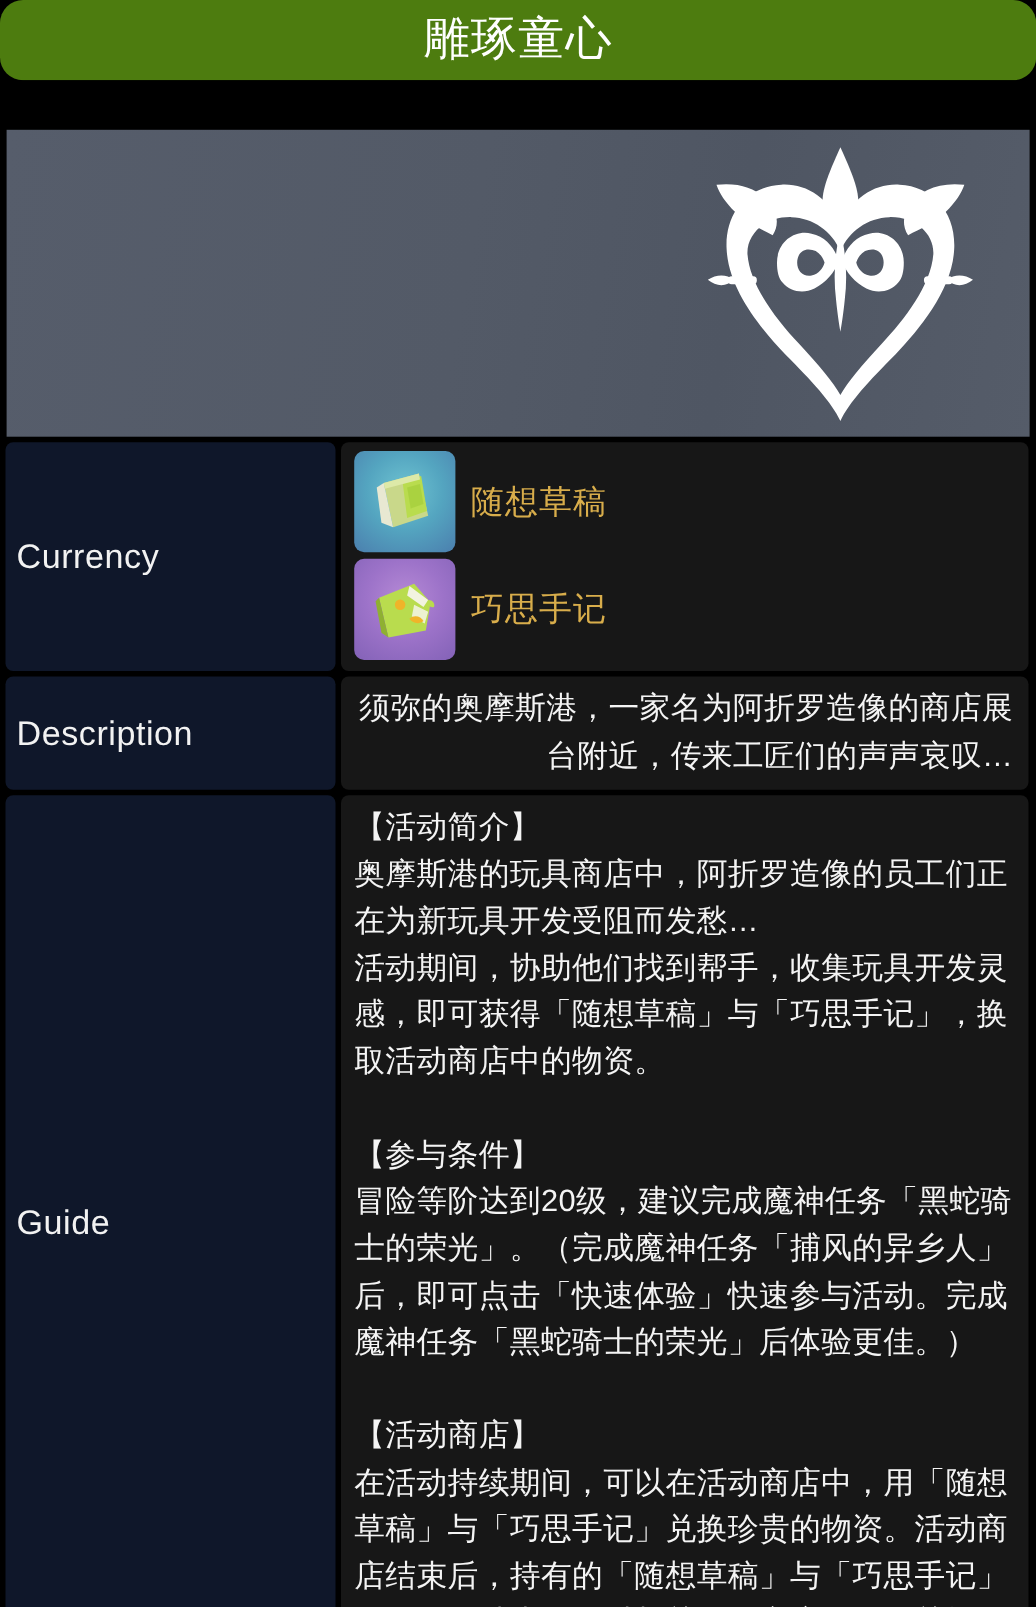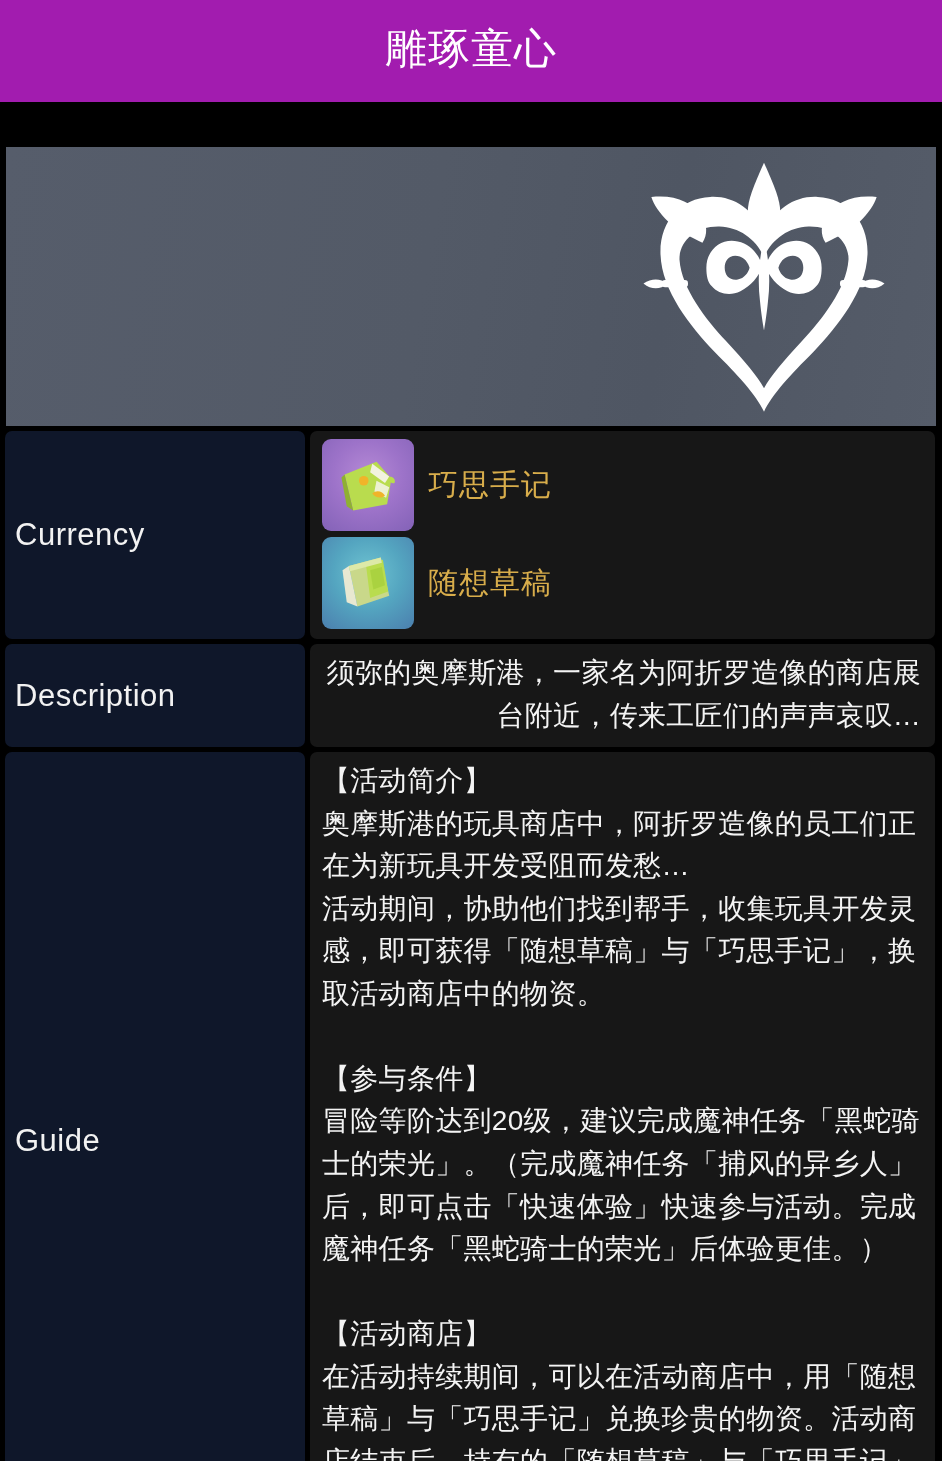--- a/index.html
+++ b/index.html
@@ -14,25 +14,26 @@
 
   #app {
     position: relative;
     width: 942px;
     height: 1461px;
     background: #000000;
   }
 
   
   .header {
-    height: 102px;
-    background: #a21caf;
+    height: 73px;
+    background: #4d7c0f;
     display: flex;
     align-items: center;
     justify-content: center;
+    border-radius: 21px;
   }
   .header-title {
     color: #ffffff;
     font-size: 42px;
     font-weight: 400;
     letter-spacing: 1px;
     line-height: 1;
     padding-bottom: 4px;
   }
 
@@ -232,47 +233,47 @@
   <div class="table">
 
     <div class="row row-currency">
       <div class="cell-label">
         <span class="cell-label-text">Currency</span>
       </div>
       <div class="cell-body">
         <div class="currency-list">
 
           <div class="currency-item">
+            <div class="currency-icon teal">
+              <svg viewBox="0 0 64 64" xmlns="http://www.w3.org/2000/svg">
+                <path d="M14 16 L44 8 L52 44 L22 54 Z" fill="#c9d88a"></path>
+                <path d="M14 16 L22 54 L12 50 L8 20 Z" fill="#e8e8d2"></path>
+                <path d="M30 14 L46 10 L51 40 L34 46 Z" fill="#b9dc4e"></path>
+                <path d="M34 20 L45 17 L48 34 L37 38 Z" fill="#a6cf3c" opacity="0.75"></path>
+                <path d="M14 16 L44 8 L45 13 L15 21 Z" fill="#dde9a8"></path>
+              </svg>
+            </div>
+            <span class="currency-name">随想草稿</span>
+          </div>
+
+          <div class="currency-item">
             <div class="currency-icon purple">
               <svg viewBox="0 0 64 64" xmlns="http://www.w3.org/2000/svg">
                 <path d="M10 22 L40 10 L54 26 L50 50 L18 56 Z" fill="#b9dc4e"></path>
                 <path d="M10 22 L18 56 L12 52 L7 25 Z" fill="#8fb032"></path>
                 <path d="M36 12 L52 24 L48 30 L34 20 Z" fill="#f2f3e0"></path>
                 <path d="M40 28 L52 34 L49 44 L38 38 Z" fill="#f2f3e0" opacity="0.9"></path>
                 <circle cx="28" cy="28" r="4.5" fill="#f0b429"></circle>
                 <path d="M36 40 C40 36 46 38 48 42 C44 45 39 44 36 40 Z" fill="#f0b429"></path>
                 <path d="M52 24 C56 24 58 27 57 30 C55 31 52 29 51 27 Z" fill="#b9dc4e"></path>
               </svg>
             </div>
             <span class="currency-name">巧思手记</span>
           </div>
 
-          <div class="currency-item">
-            <div class="currency-icon teal">
-              <svg viewBox="0 0 64 64" xmlns="http://www.w3.org/2000/svg">
-                <path d="M14 16 L44 8 L52 44 L22 54 Z" fill="#c9d88a"></path>
-                <path d="M14 16 L22 54 L12 50 L8 20 Z" fill="#e8e8d2"></path>
-                <path d="M30 14 L46 10 L51 40 L34 46 Z" fill="#b9dc4e"></path>
-                <path d="M34 20 L45 17 L48 34 L37 38 Z" fill="#a6cf3c" opacity="0.75"></path>
-                <path d="M14 16 L44 8 L45 13 L15 21 Z" fill="#dde9a8"></path>
-              </svg>
-            </div>
-            <span class="currency-name">随想草稿</span>
-          </div>
-
         </div>
       </div>
     </div>
 
     <div class="row row-description">
       <div class="cell-label">
         <span class="cell-label-text">Description</span>
       </div>
       <div class="cell-body">
         <div class="desc-text">须弥的奥摩斯港，一家名为阿折罗造像的商店展台附近，传来工匠们的声声哀叹…</div>

